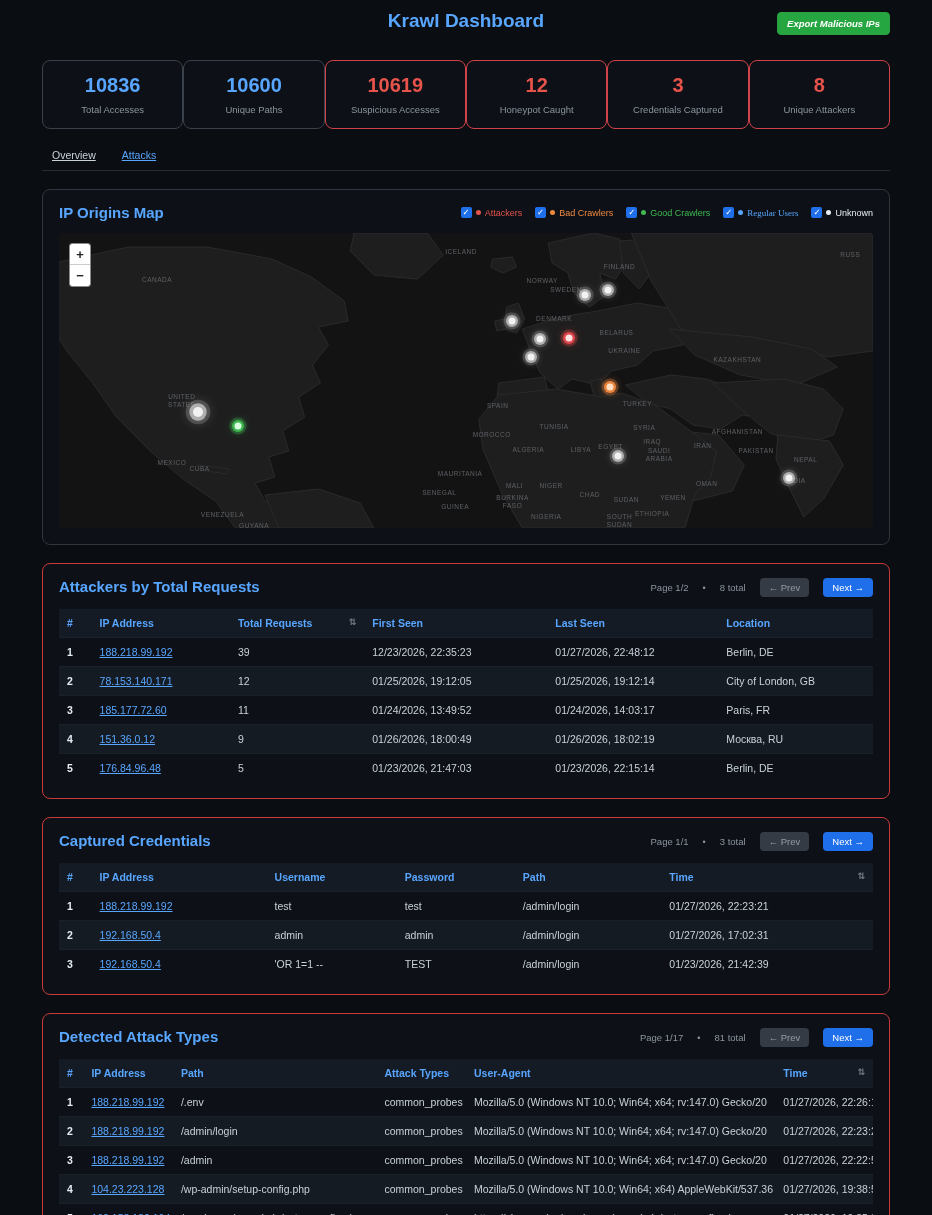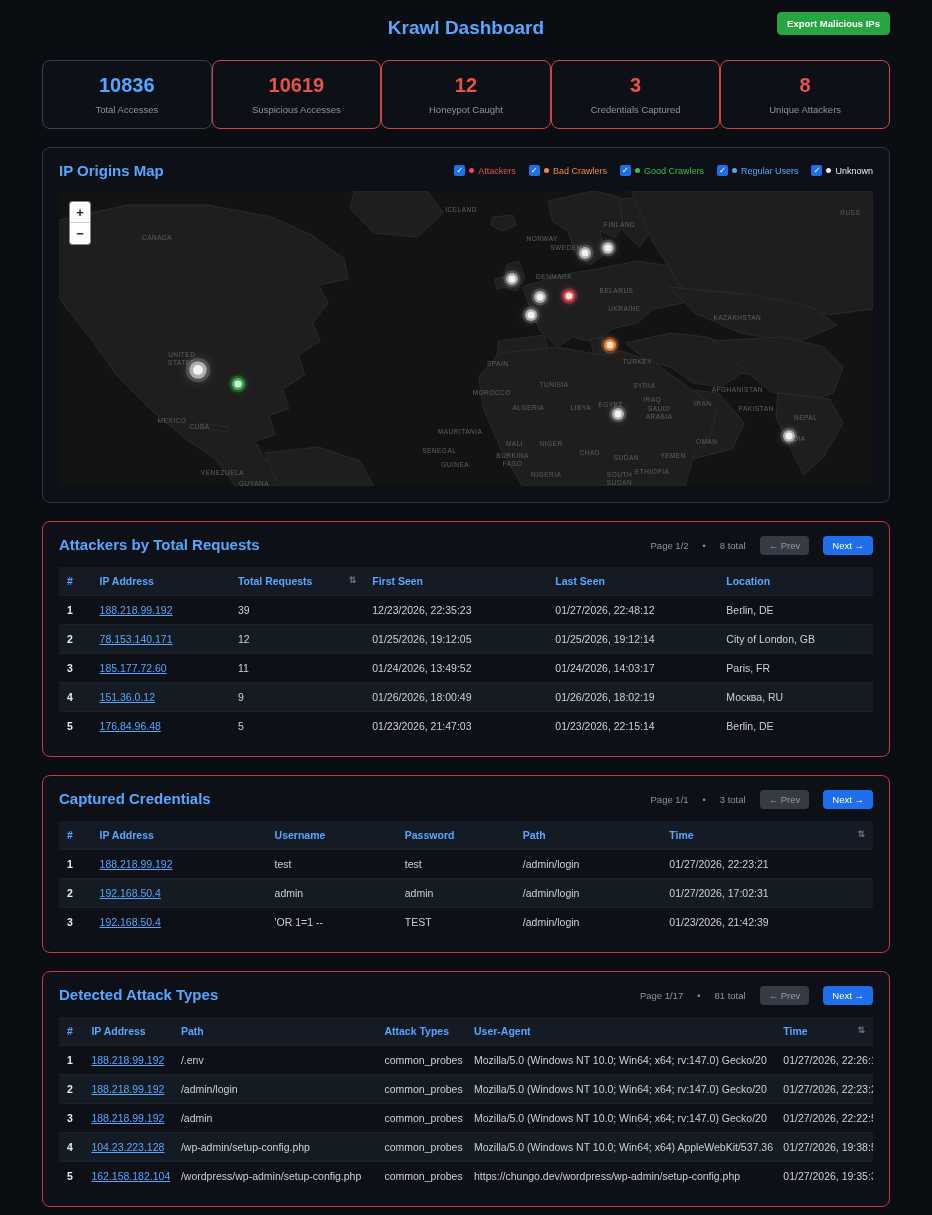--- a/index.html
+++ b/index.html
@@ -1,23 +1,23 @@
 <!DOCTYPE html>
 <html><head>
 <meta charset="utf-8">
 <style>
   * { box-sizing: border-box; margin: 0; padding: 0; }
   html, body { background: #0a0d12; }
   body { width: 932px; min-height: 1215px; margin: 0 auto; font-family: "Liberation Sans", "DejaVu Sans", sans-serif; color: #c9d1d9; }
   .page { padding: 10px 42px 26px; }
 
   
-  .topbar { position: relative; height: 36px; display: flex; align-items: center; justify-content: center; }
+  .topbar { position: relative; height: 36px; display: flex; justify-content: center; }
   .topbar h1 { font-size: 19px; color: #58a6ff; font-weight: bold; }
-  .export-btn { position: absolute; right: 0; top: 2px; background: #26a641; color: #fff; border: 1px solid #2ea043; border-radius: 4px; font-size: 9.5px; font-weight: bold; padding: 5px 9px; cursor: pointer; font-family: inherit; }
+  .export-btn { position: absolute; right: 0; top: 2px; background: #26a641; color: #fff; border: 1px solid #2ea043; border-radius: 4px; font-size: 9.5px; font-weight: bold; padding: 5px 9px; cursor: pointer; font-family: inherit; font-style: italic; }
 
   
   .stats-row { display: flex; margin-top: 14px; }
   .stat-card { flex: 1; background: #0d1117; border: 1px solid #3a414a; border-radius: 8px; text-align: center; padding: 13px 6px; }
   .stat-card.danger { border-color: #d0434a; }
   .stat-value { font-size: 20px; font-weight: bold; color: #58a6ff; }
   .stat-card.danger .stat-value { color: #e5534b; }
   .stat-label { font-size: 9.5px; color: #8b949e; margin-top: 7px; }
 
   
@@ -76,38 +76,46 @@
   <header class="topbar">
     <h1>Krawl Dashboard</h1>
     <button class="export-btn">Export Malicious IPs</button>
   </header>
 
   <div class="stats-row" id="stats-row">
       <div class="stat-card info">
         <div class="stat-value">10836</div>
         <div class="stat-label">Total Accesses</div>
       </div>
+      <div class="stat-card info">
+        <div class="stat-value">10600</div>
+        <div class="stat-label">Unique Paths</div>
+      </div>
       <div class="stat-card danger">
         <div class="stat-value">10619</div>
         <div class="stat-label">Suspicious Accesses</div>
       </div>
       <div class="stat-card danger">
         <div class="stat-value">12</div>
         <div class="stat-label">Honeypot Caught</div>
       </div>
       <div class="stat-card danger">
         <div class="stat-value">3</div>
         <div class="stat-label">Credentials Captured</div>
       </div>
       <div class="stat-card danger">
         <div class="stat-value">8</div>
         <div class="stat-label">Unique Attackers</div>
       </div>
     </div>
 
+  <nav class="tabs" id="tabs">
+      <a href="#" class="tab active">Overview</a>
+      <a href="#" class="tab">Attacks</a>
+    </nav>
 
   <section class="card">
     <div class="card-head">
       <h2>IP Origins Map</h2>
       <div class="legend" id="legend">
           <span class="legend-item">
             <span class="legend-check">✓</span>
             <span class="legend-dot" style="background: rgb(229, 83, 75);"></span>
             <span style="color: rgb(229, 83, 75);">Attackers</span>
           </span>
@@ -117,21 +125,21 @@
             <span style="color: rgb(240, 136, 62);">Bad Crawlers</span>
           </span>
           <span class="legend-item">
             <span class="legend-check">✓</span>
             <span class="legend-dot" style="background: rgb(63, 185, 80);"></span>
             <span style="color: rgb(63, 185, 80);">Good Crawlers</span>
           </span>
           <span class="legend-item">
             <span class="legend-check">✓</span>
             <span class="legend-dot" style="background: rgb(88, 166, 255);"></span>
-            <span style="color: rgb(88, 166, 255);">Regular Users</span>
+            <span style="color: rgb(88, 166, 255); font-family: Liberation Serif, serif;">Regular Users</span>
           </span>
           <span class="legend-item">
             <span class="legend-check">✓</span>
             <span class="legend-dot" style="background: rgb(230, 237, 243);"></span>
             <span style="color: rgb(230, 237, 243);">Unknown</span>
           </span>
         </div>
     </div>
     <div class="map" id="map">
       <svg viewBox="0 0 822 295" preserveAspectRatio="none">

